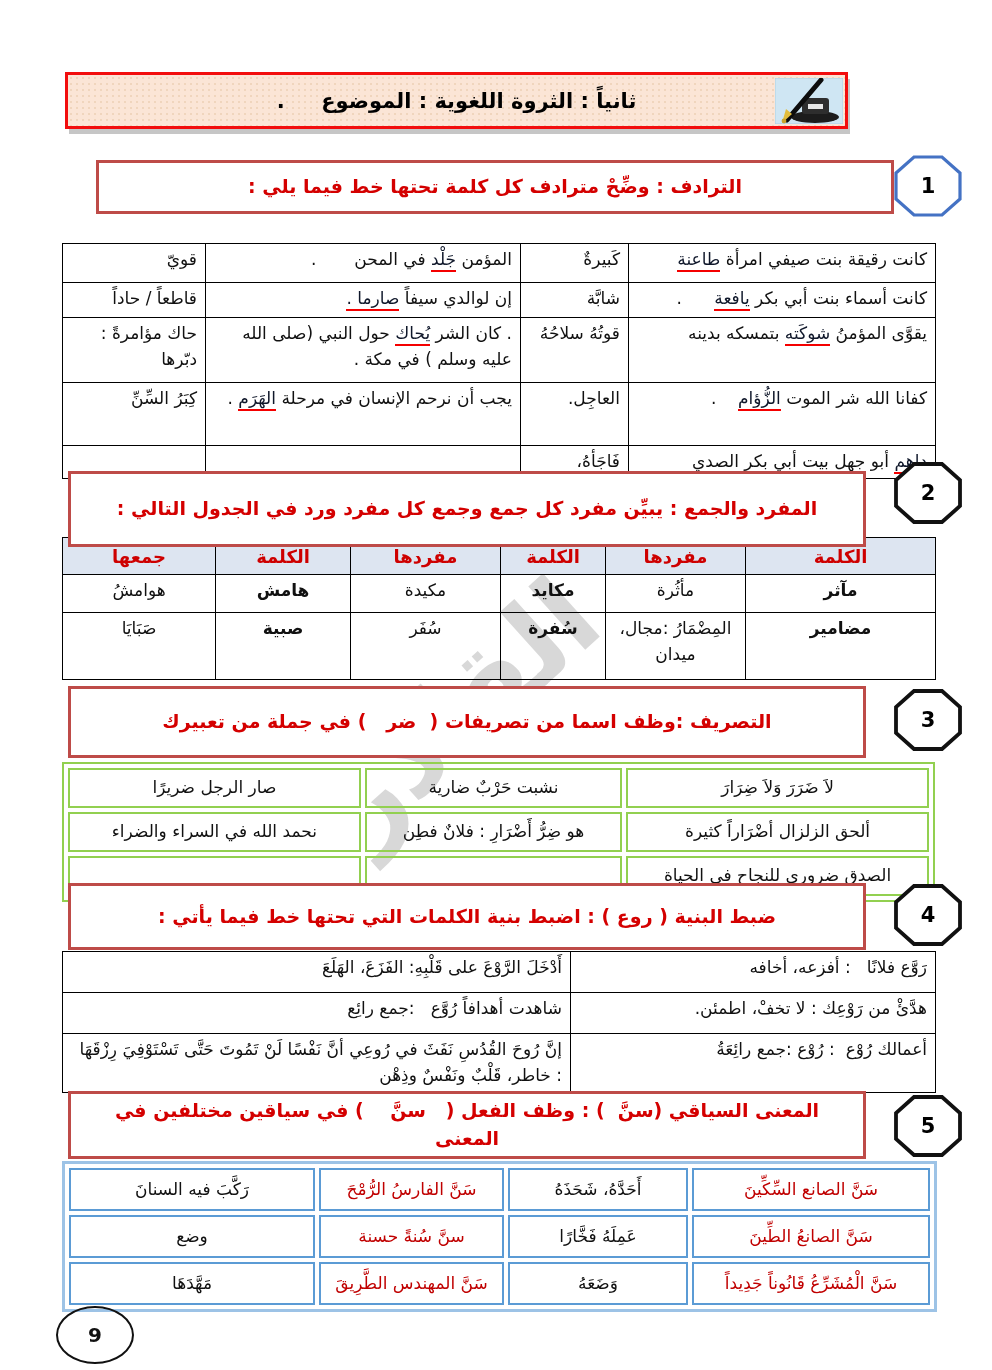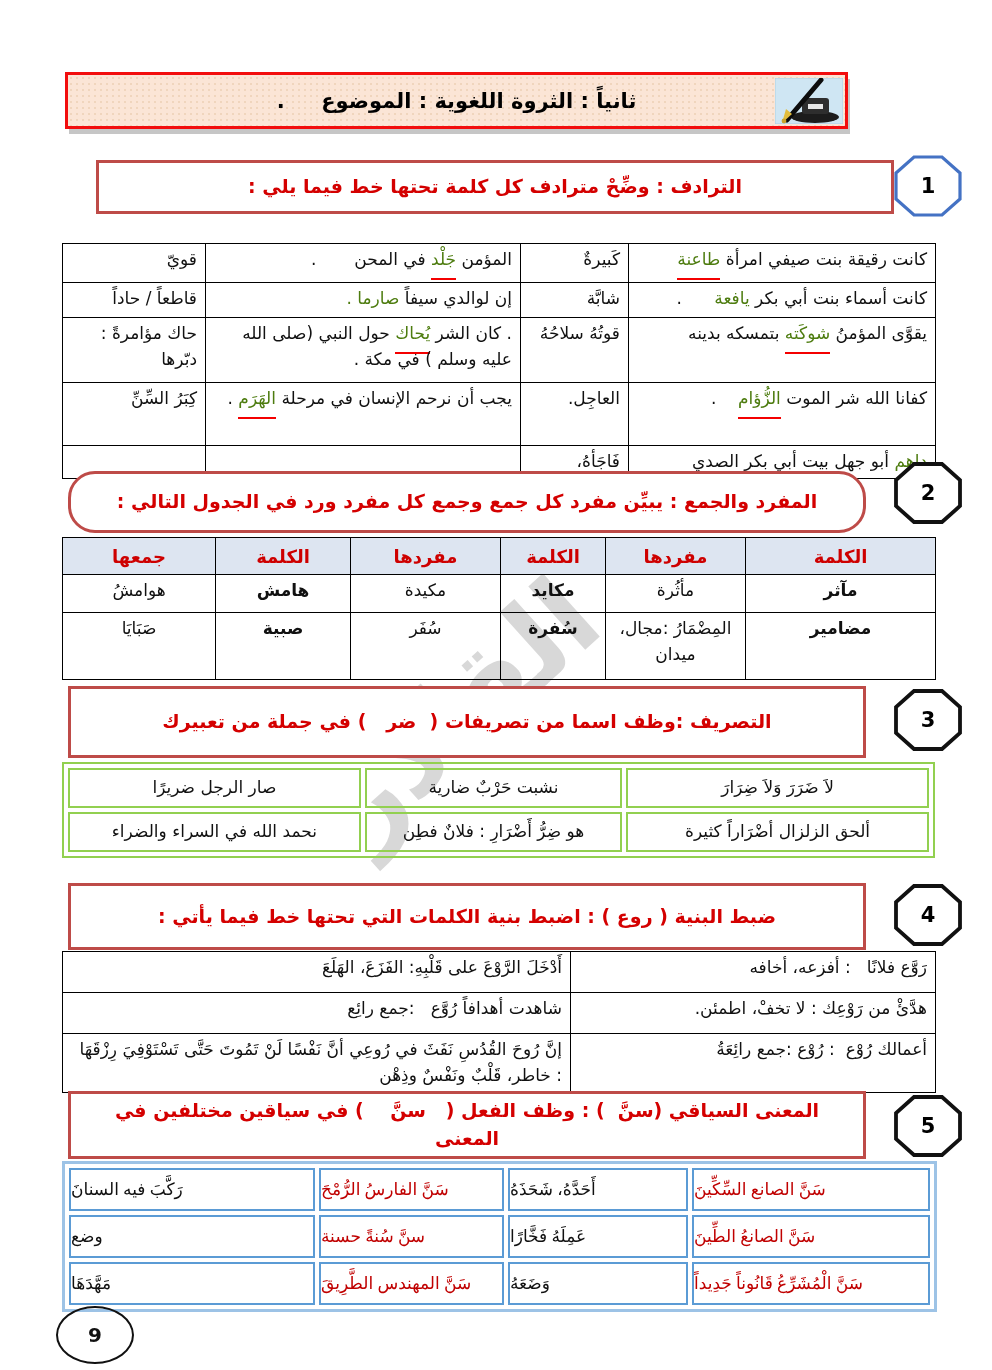--- a/index.html
+++ b/index.html
@@ -41,21 +41,21 @@
 
   
   .t-black{border-collapse:collapse;}
   .t-black td{border:1.5px solid #000;font-size:17px;line-height:1.55;padding:2px 8px;vertical-align:top;background:transparent;}
   .t1{top:243px;}
   .t1 tr:nth-child(1) td{height:34px;}
   .t1 tr:nth-child(2) td{height:30px;}
   .t1 tr:nth-child(3) td{height:60px;}
   .t1 tr:nth-child(4) td{height:58px;}
   .t1 tr:nth-child(5) td{height:28px;}
-  .ru{color:#4d7c0f;border-bottom:2.5px solid #F40000;padding-bottom:9px;}
+  .ru{color:#0f172a;border-bottom:2.5px solid #F40000;padding-bottom:1px;}
 
   
   .t2{top:537px;border-collapse:collapse;}
   .t2 th{border:1.5px solid #000;background:#DDE5F1;color:#CE0000;font-weight:bold;font-size:18px;height:34px;padding:1px 4px;text-align:center;}
   .t2 td{border:1.5px solid #000;font-size:17px;line-height:1.5;text-align:center;vertical-align:top;padding:3px 2px;}
   .t2 tr:nth-child(2) td{height:31px;}
   .t2 tr:nth-child(3) td{height:60px;}
   .t2 .kal{font-weight:bold;text-align:center;}
 
   
@@ -63,21 +63,21 @@
   .t3 td{border:2.5px solid #92D050;font-size:17px;line-height:1.5;text-align:center;vertical-align:middle;padding:3px 24px;height:30px;}
 
   
   .t4{top:951px;}
   .t4 tr:nth-child(1) td{height:36px;}
   .t4 tr:nth-child(2) td{height:36px;}
   .t4 tr:nth-child(3) td{height:54px;margin-left:9px;}
 
   
   .t5{top:1161px;border-collapse:separate;border-spacing:4px;border:3px solid #9DC3E6;}
-  .t5 td{border:2px solid #5B9BD5;font-size:17px;line-height:1.5;text-align:left;vertical-align:middle;padding:3px 0;height:33px;font-family:Liberation Serif, serif;}
+  .t5 td{border:2px solid #5B9BD5;font-size:17px;line-height:1.5;text-align:center;vertical-align:middle;padding:3px 0;height:33px;}
   .t5 .red{color:#C00000;}
 
   
   .page-num{position:absolute;top:1306px;left:56px;width:78px;height:58px;
     border:2.5px solid #111;border-radius:50%;box-sizing:border-box;
     display:flex;align-items:center;justify-content:center;
     font-size:20px;font-weight:bold;z-index:2;}
 </style>
 </head>
 <body>
@@ -98,21 +98,21 @@
         <line x1="12" y1="42" x2="46" y2="2" stroke="#0d0d0d" stroke-width="5" stroke-linecap="round"></line>
         <polygon points="7,45 17,36 11,31" fill="#e2bd3c"></polygon>
         <circle cx="9" cy="43" r="2.4" fill="#caa42c"></circle>
       </svg>
     </span>
   </div>
 
   <div class="sec-head" style="top:160px;height:54px;margin-left:28px;">
     <span class="sec-title">الترادف :  وضِّحْ مترادف كل كلمة تحتها خط فيما يلي :</span>
   </div>
-  <div class="sec-head" style="top:471px;height:62px;border-radius:27px;">
+  <div class="sec-head" style="top:471px;height:76px;">
     <span class="sec-title">المفرد والجمع : يبيِّن مفرد كل جمع وجمع كل مفرد ورد في الجدول التالي :</span>
   </div>
   <div class="sec-head" style="top:686px;height:72px;">
     <span class="sec-title">التصريف :وظف اسما من تصريفات  (&nbsp;&nbsp;ضر&nbsp;&nbsp;&nbsp;)  في جملة من تعبيرك</span>
   </div>
   <div class="sec-head" style="top:883px;height:67px;">
     <span class="sec-title">ضبط البنية ( روع ) : اضبط بنية الكلمات التي تحتها خط فيما يأتي :</span>
   </div>
   <div class="sec-head" style="top:1091px;height:68px;">
     <span class="sec-title">المعنى السياقي (سنَّ&nbsp; ) : وظف الفعل (&nbsp;&nbsp; سنَّ&nbsp;&nbsp;&nbsp; )  في سياقين مختلفين في  المعنى</span>
@@ -237,20 +237,25 @@
         <tr>
       <td>لاَ ضَرَرَ وَلاَ ضِرَارَ</td>
       <td>نشبت حَرْبٌ ضارية</td>
       <td>صار الرجل  ضريرًا</td>
     </tr>
     <tr>
       <td>ألحق الزلزال  أضْرَاراً كثيرة</td>
       <td>هو ضِرُّ أَضْرَارِ : فلانٌ فطِن</td>
       <td>نحمد الله  في  السراء والضراء</td>
     </tr>
+    <tr>
+      <td>الصدق ضروري للنجاح في الحياة</td>
+      <td></td>
+      <td></td>
+    </tr>
   </tbody>
     </table>
 
   <table class="t-black t4">
     <colgroup>
         <col style="width:365px">
         <col style="width:508px">
       </colgroup>
     <tbody>
         <tr>

